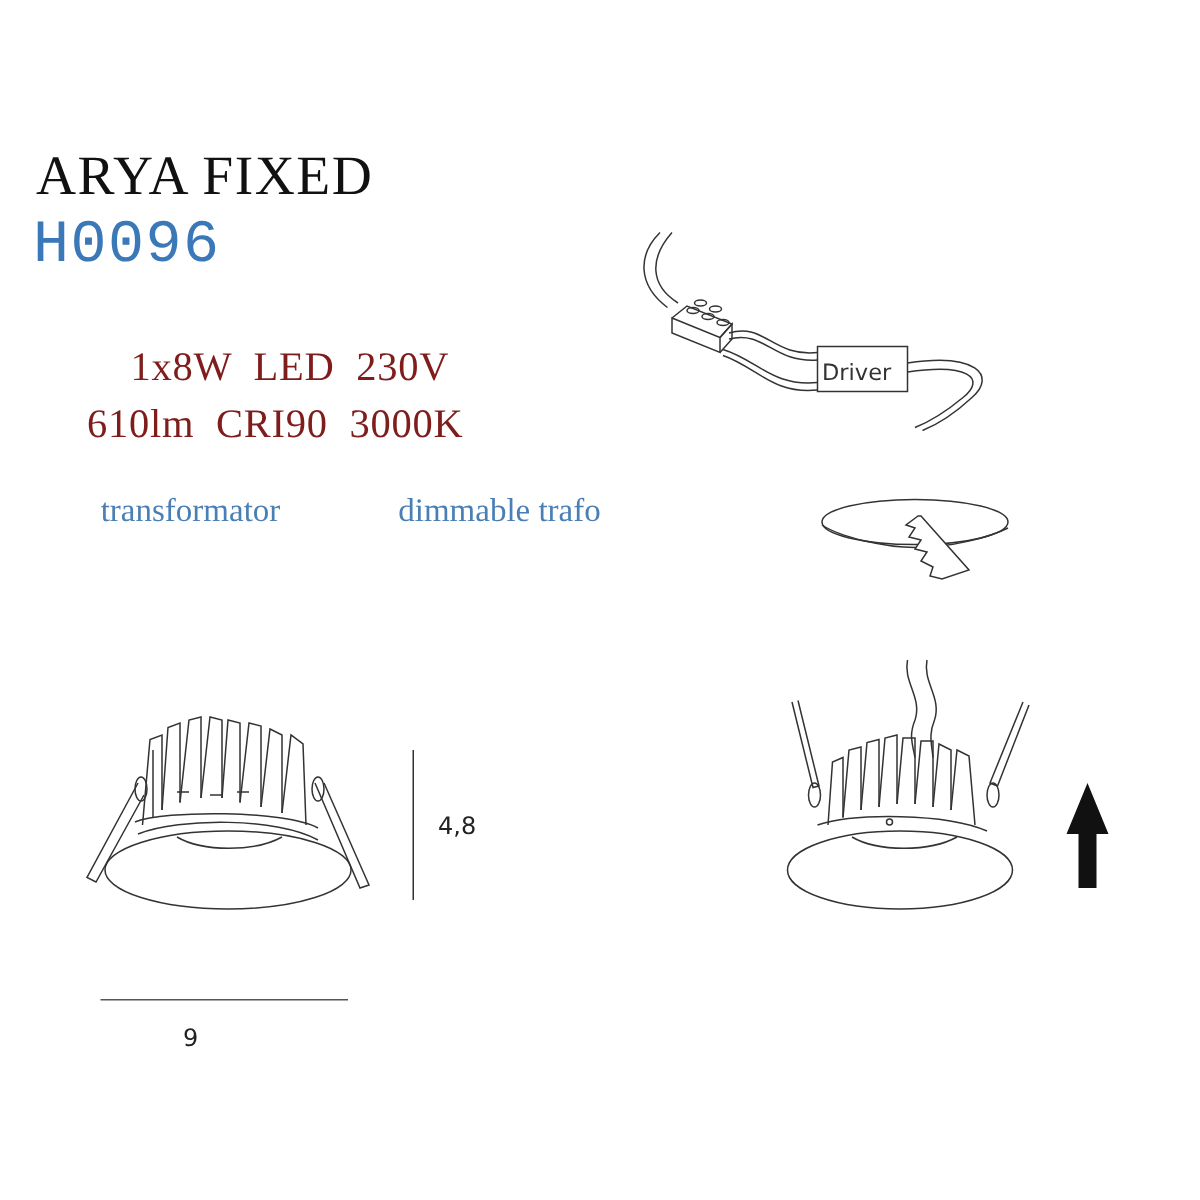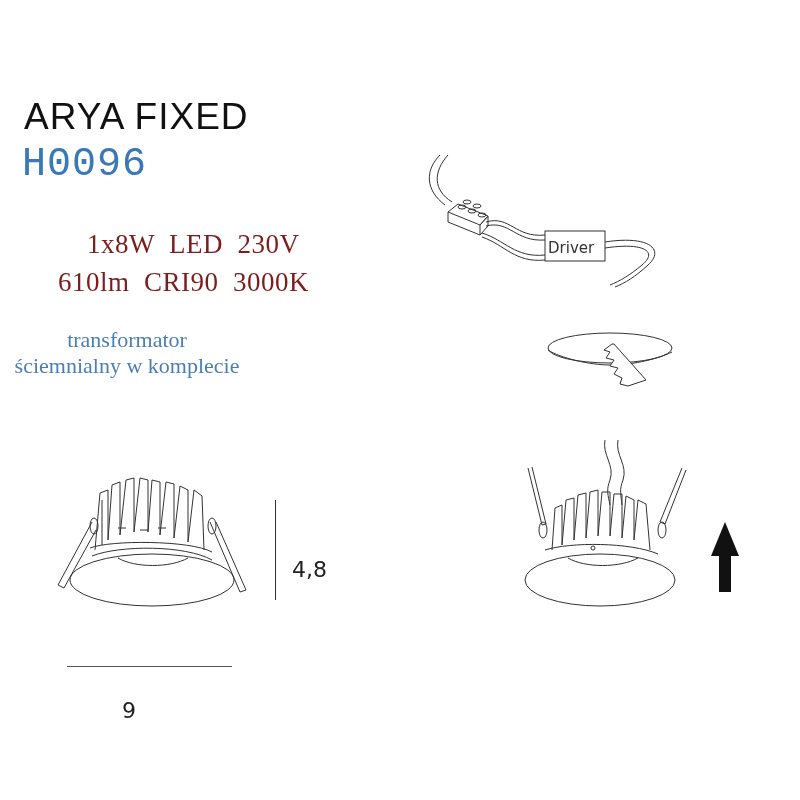--- a/index.html
+++ b/index.html
@@ -1,44 +1,44 @@
 <!DOCTYPE html>
 <html><head>
 <meta charset="utf-8">
 <style>
   html, body { margin: 0; padding: 0; background: #ffffff; }
   body { width: 800px; height: 800px; position: relative; overflow: hidden; font-family: "DejaVu Serif", serif; }
   .abs { position: absolute; }
-  .title { left: 24px; top: 96px; font-family: Liberation Sans, sans-serif; font-size: 37px; letter-spacing: 1px; color: #111111; white-space: nowrap; }
+  .title { left: 24px; top: 96px; font-family: Liberation Serif, serif; font-size: 37px; letter-spacing: 1px; color: #111111; white-space: nowrap; }
   .code { left: 22px; top: 142px; font-family: Liberation Mono, monospace; font-size: 40px; color: #3a78b8; letter-spacing: 1px; white-space: nowrap; }
   .spec { font-family: "Liberation Serif", serif; font-size: 27px; color: #7f1d1d; white-space: nowrap; letter-spacing: 0.5px; }
   .spec1 { left: 87px; top: 229px; }
   .spec2 { left: 58px; top: 267px; }
   .note { font-family: "Liberation Serif", serif; font-size: 22px; color: #4a7fb5; text-align: center; line-height: 26px; }
   .note-pl { left: 4px; top: 327px; width: 246px; }
   .note-en { left: 252px; top: 327px; width: 162px; }
-  .dim-label { font-family: "DejaVu Sans", sans-serif; font-size: 22px; color: #222222; margin-top: 16px; }
+  .dim-label { font-family: "DejaVu Sans", sans-serif; font-size: 16px; color: #222222; }
   .dim-h { left: 292px; top: 541px; }
   .dim-w { left: 122px; top: 682px; }
   svg { position: absolute; }
 </style>
 </head>
 <body>
 
 <div class="abs title">ARYA FIXED</div>
 <div class="abs code">H0096</div>
 
 <div class="abs spec spec1" style="white-space:pre;">1x8W  LED  230V</div>
 <div class="abs spec spec2" style="white-space:pre;">610lm  CRI90  3000K</div>
 
 <div class="abs note note-pl">
   <div>transformator</div>
-  <div>ściemnialny w komplecie</div>
 </div>
 <div class="abs note note-en">
+  <div>dimmable trafo</div>
 </div>
 
 <svg style="left:420px;top:140px;" width="260" height="160" viewBox="0 0 260 160">
   <g fill="none" stroke="#333" stroke-width="1">
 
     <path d="M20,15 C5,30 5,50 25,65"></path>
     <path d="M28,15 C13,32 13,50 32,62"></path>
 
     <path d="M28,72 L60,85 L60,95 L28,82 Z" fill="#fff"></path>
     <path d="M28,72 L38,64 L68,76 L60,85"></path>

